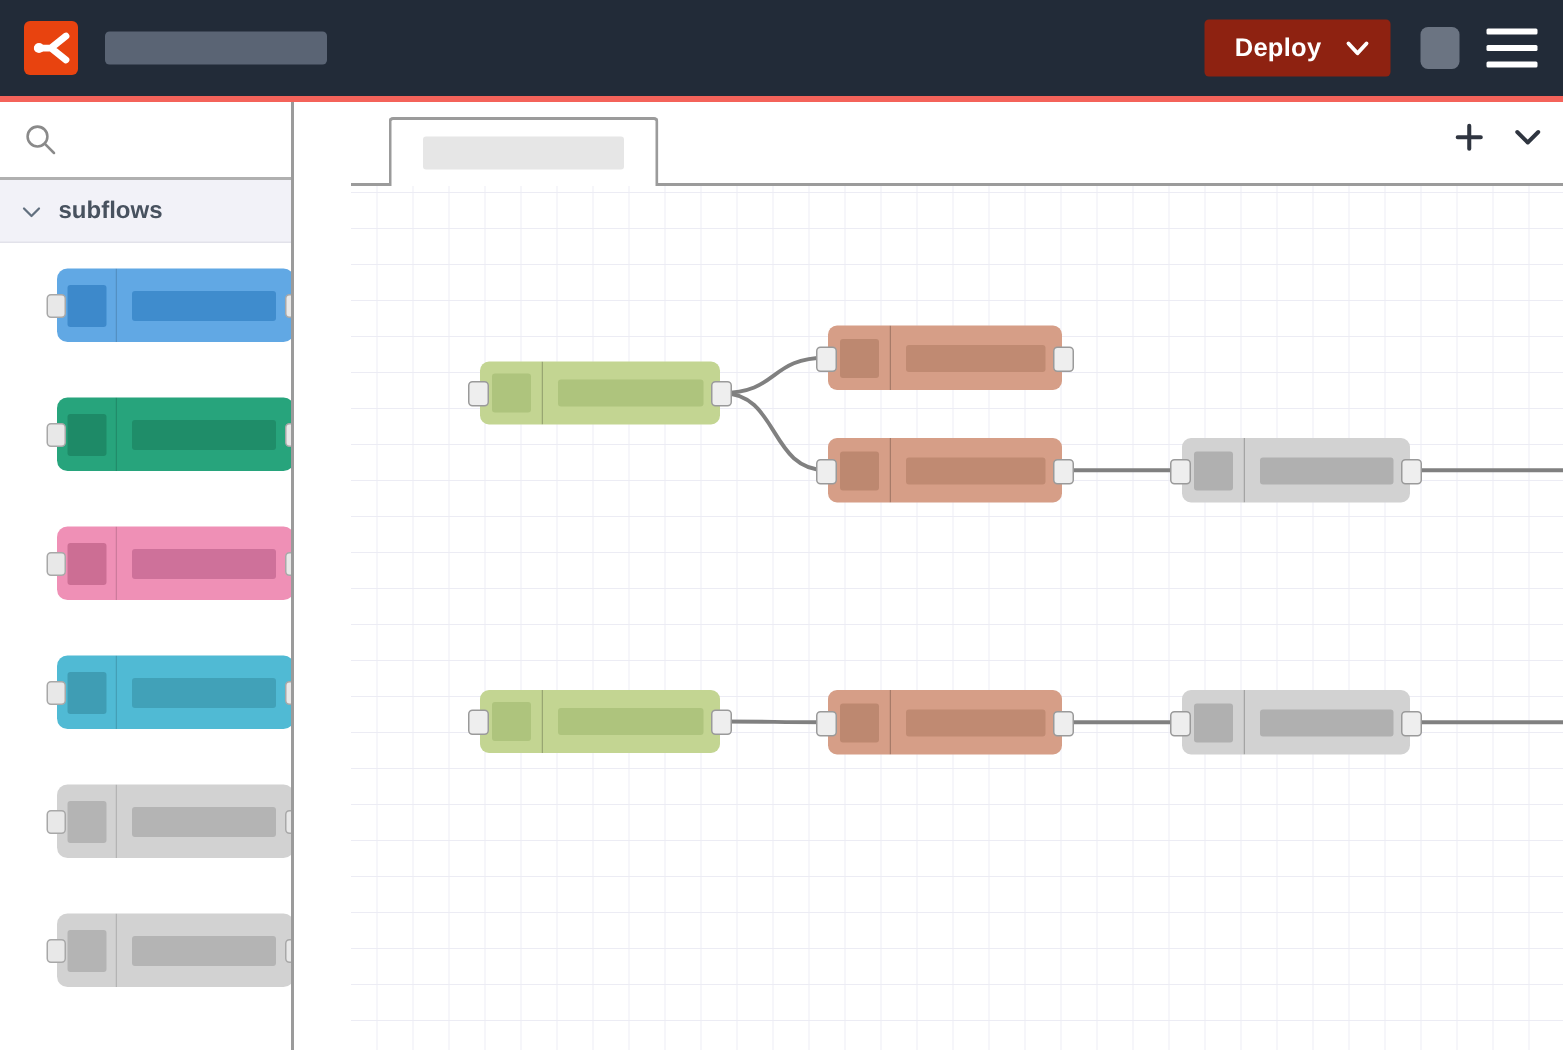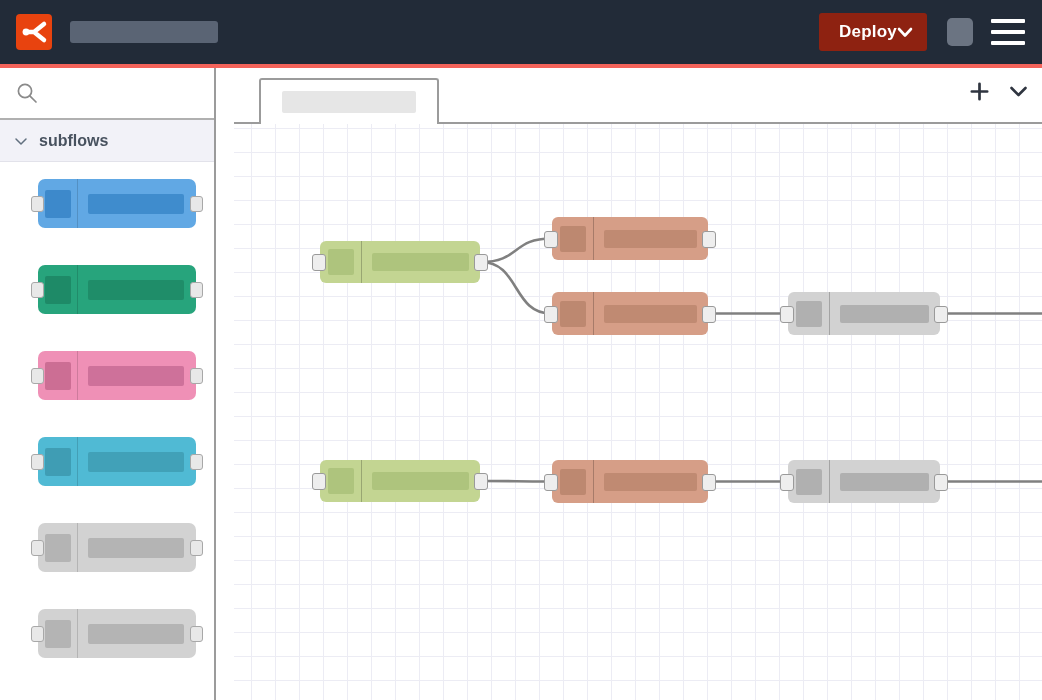--- a/index.html
+++ b/index.html
@@ -33,36 +33,36 @@
   }
   .header-spacer { flex:1 1 auto; }
   .deploy-btn {
     display:flex; align-items:center; justify-content:center;
     height:38px; padding:0 14px 0 20px;
     background:#8e2211; color:#ffffff;
     border:none; border-radius:3px;
     font-size:17px; font-weight:bold; letter-spacing:.2px;
     cursor:pointer; flex:0 0 auto;
   }
-  .deploy-label { }
+  .deploy-label { margin-right:16px; }
   .deploy-caret { display:block; }
   .user-btn {
     width:26px; height:28px; margin-left:20px;
     background:#6b7482; border-radius:5px; flex:0 0 auto; cursor:pointer;
   }
   .hamburger {
     width:34px; height:26px; margin-left:18px; margin-right:17px;
     display:flex; flex-direction:column; justify-content:space-between;
     flex:0 0 auto; cursor:pointer;
   }
   .hamburger span { display:block; height:4px; background:#ffffff; border-radius:1px; }
 
   
   .palette {
-    position:absolute; left:0; top:68px; width:216px; height:632px;
+    position:absolute; left:0; top:68px; width:196px; height:632px;
     background:#ffffff; border-right:2px solid #9b9b9b;
     overflow:hidden;
   }
   .palette-search {
     height:52px; display:flex; align-items:center; padding-left:16px;
     border-bottom:2px solid #b0b0b0; background:#ffffff;
   }
   .search-icon { width:22px; height:22px; display:block; }
   .palette-category {
     height:42px; display:flex; align-items:center;

